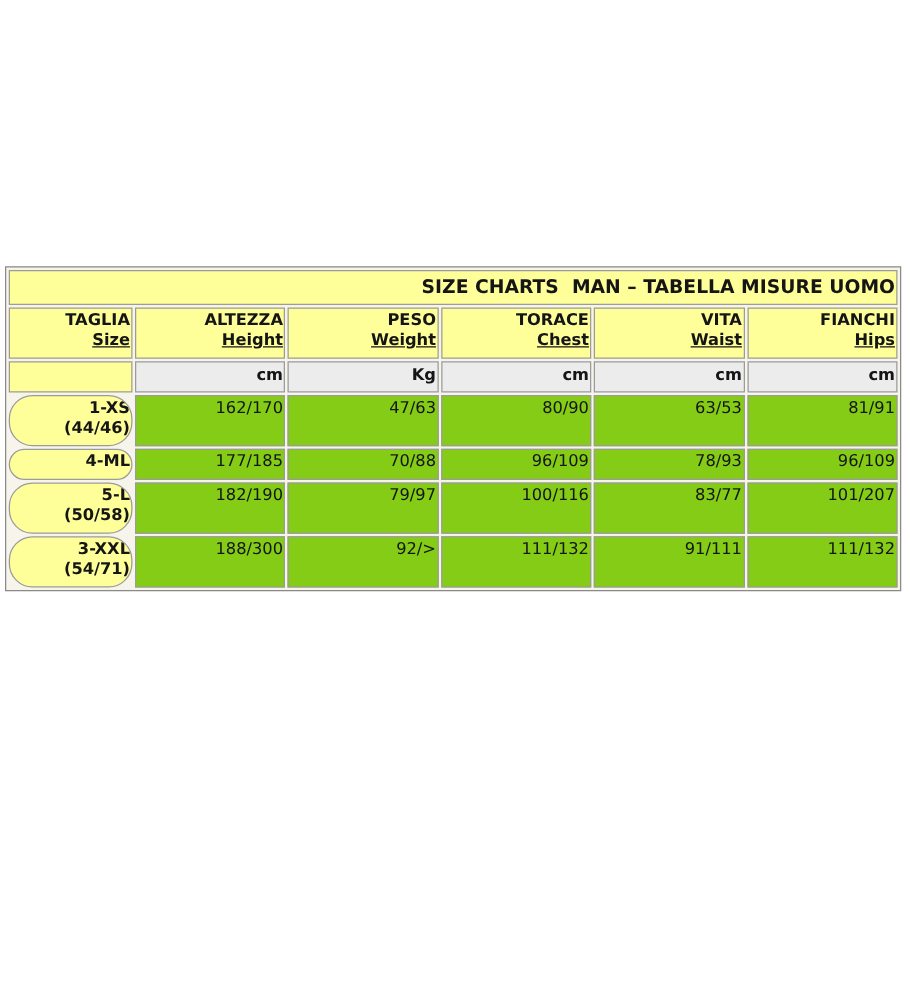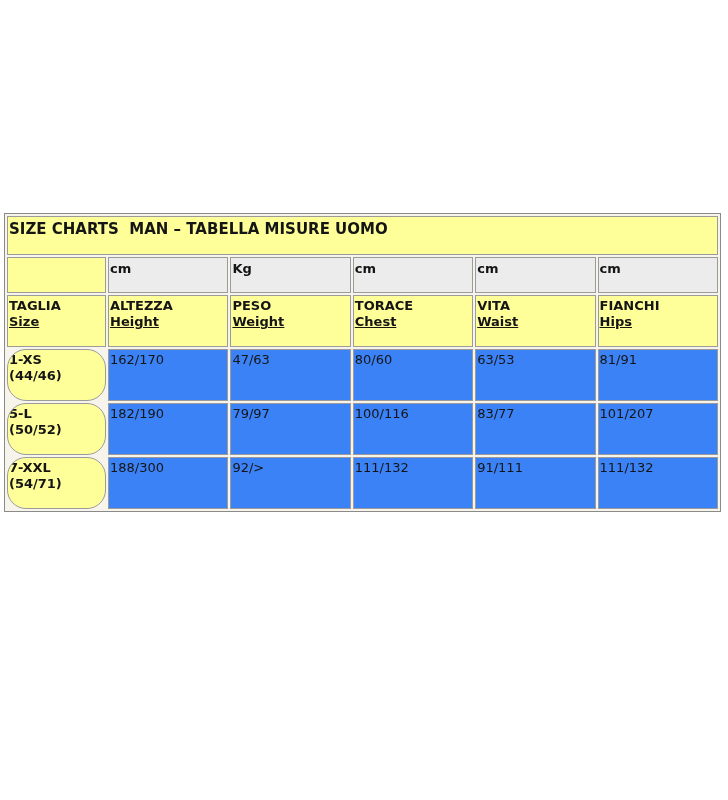--- a/index.html
+++ b/index.html
@@ -14,22 +14,22 @@
     width:100%;
     table-layout:fixed;
     border-collapse:separate;
     border-spacing:2px;
     background:#f7f4ec;
     border:1px solid #8a8a8a;
     color:#151515;
   }
   table.size-chart td, table.size-chart th{
     border:1px solid #9b9b9b;
-    text-align:left;
-    padding:2px 1px 16px;
+    text-align:right;
+    padding:2px 1px 5px;
     overflow:hidden;
   }
   .title-cell{
     background:#ffff99;
     font-size:15px;
     font-weight:bold;
     white-space:pre;
     height:19px;
     vertical-align:middle;
   }
@@ -56,21 +56,21 @@
   }
   .size-cell{
     background:#ffff99;
     font-size:13px;
     font-weight:bold;
     line-height:16px;
     vertical-align:top;
     border-radius:19px;
   }
   .val-cell{
-    background:#3b82f6;
+    background:#84cc16;
     font-size:13px;
     font-weight:normal;
     vertical-align:top;
     line-height:16px;
   }
   tr.row-tall .val-cell, tr.row-tall .size-cell{height:29px;}
   tr.row-short .val-cell, tr.row-short .size-cell{height:14px;}
 </style>
 </head>
 <body>
@@ -82,29 +82,20 @@
       <col>
         <col>
         <col>
         <col>
         <col>
     </colgroup>
 
     <tbody>
         <tr>
       <td class="title-cell" colspan="6">SIZE CHARTS  MAN – TABELLA MISURE UOMO</td>
-    </tr>
-
-    <tr>
-      <td class="unit-cell unit-empty"></td>
-      <td class="unit-cell">cm</td>
-      <td class="unit-cell">Kg</td>
-      <td class="unit-cell">cm</td>
-      <td class="unit-cell">cm</td>
-      <td class="unit-cell">cm</td>
     </tr>
 
     <tr>
       <th class="col-head">
         <div>TAGLIA</div>
         <div class="col-sub">Size</div>
       </th>
       <th class="col-head">
         <div>ALTEZZA</div>
         <div class="col-sub">Height</div>
@@ -120,51 +111,70 @@
       <th class="col-head">
         <div>VITA</div>
         <div class="col-sub">Waist</div>
       </th>
       <th class="col-head">
         <div>FIANCHI</div>
         <div class="col-sub">Hips</div>
       </th>
     </tr>
 
+    <tr>
+      <td class="unit-cell unit-empty"></td>
+      <td class="unit-cell">cm</td>
+      <td class="unit-cell">Kg</td>
+      <td class="unit-cell">cm</td>
+      <td class="unit-cell">cm</td>
+      <td class="unit-cell">cm</td>
+    </tr>
+
     <tr class="row-tall">
       <td class="size-cell">
         <div>1-XS</div>
         <div>(44/46)</div>
       </td>
       <td class="val-cell">162/170</td>
       <td class="val-cell">47/63</td>
-      <td class="val-cell">80/60</td>
+      <td class="val-cell">80/90</td>
       <td class="val-cell">63/53</td>
       <td class="val-cell">81/91</td>
     </tr>
 
 
 
+    <tr class="row-short">
+      <td class="size-cell">
+        <div>4-ML</div>
+      </td>
+      <td class="val-cell">177/185</td>
+      <td class="val-cell">70/88</td>
+      <td class="val-cell">96/109</td>
+      <td class="val-cell">78/93</td>
+      <td class="val-cell">96/109</td>
+    </tr>
 
     <tr class="row-tall">
       <td class="size-cell">
         <div>5-L</div>
-        <div>(50/52)</div>
+        <div>(50/58)</div>
       </td>
       <td class="val-cell">182/190</td>
       <td class="val-cell">79/97</td>
       <td class="val-cell">100/116</td>
       <td class="val-cell">83/77</td>
       <td class="val-cell">101/207</td>
     </tr>
 
 
     <tr class="row-tall">
       <td class="size-cell">
-        <div>7-XXL</div>
+        <div>3-XXL</div>
         <div>(54/71)</div>
       </td>
       <td class="val-cell">188/300</td>
       <td class="val-cell">92/&gt;</td>
       <td class="val-cell">111/132</td>
       <td class="val-cell">91/111</td>
       <td class="val-cell">111/132</td>
     </tr>
 
   </tbody>

